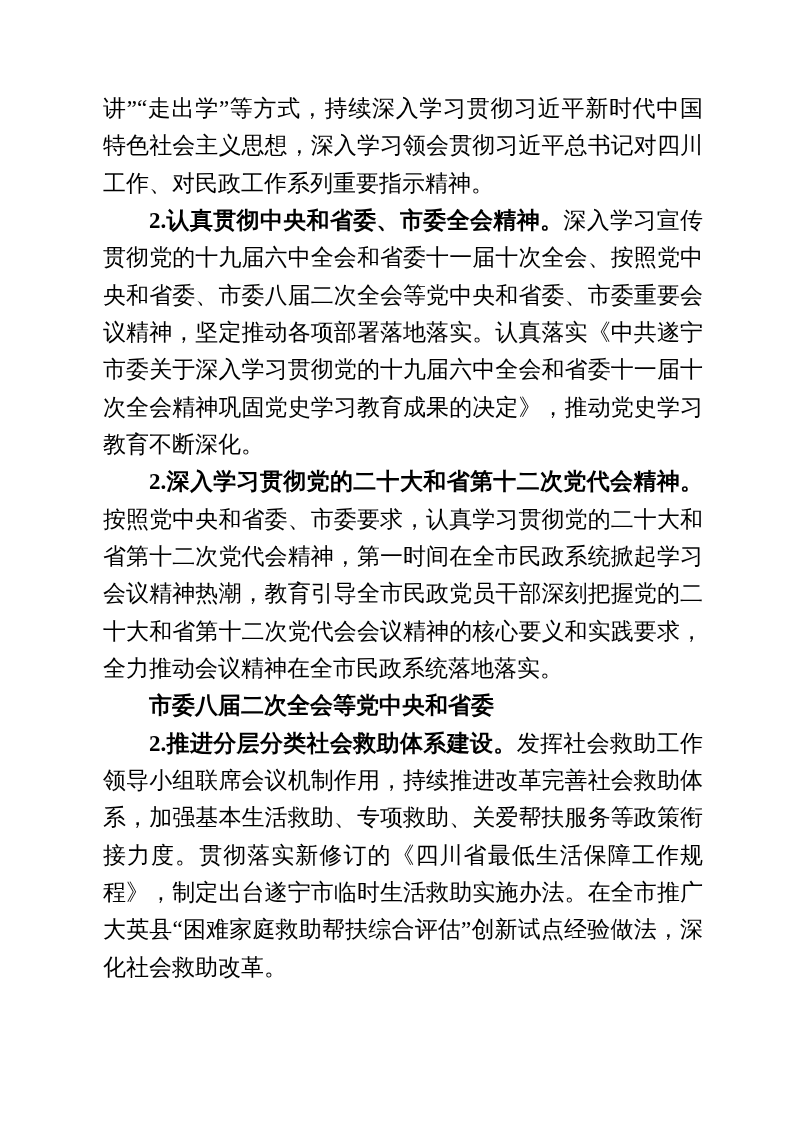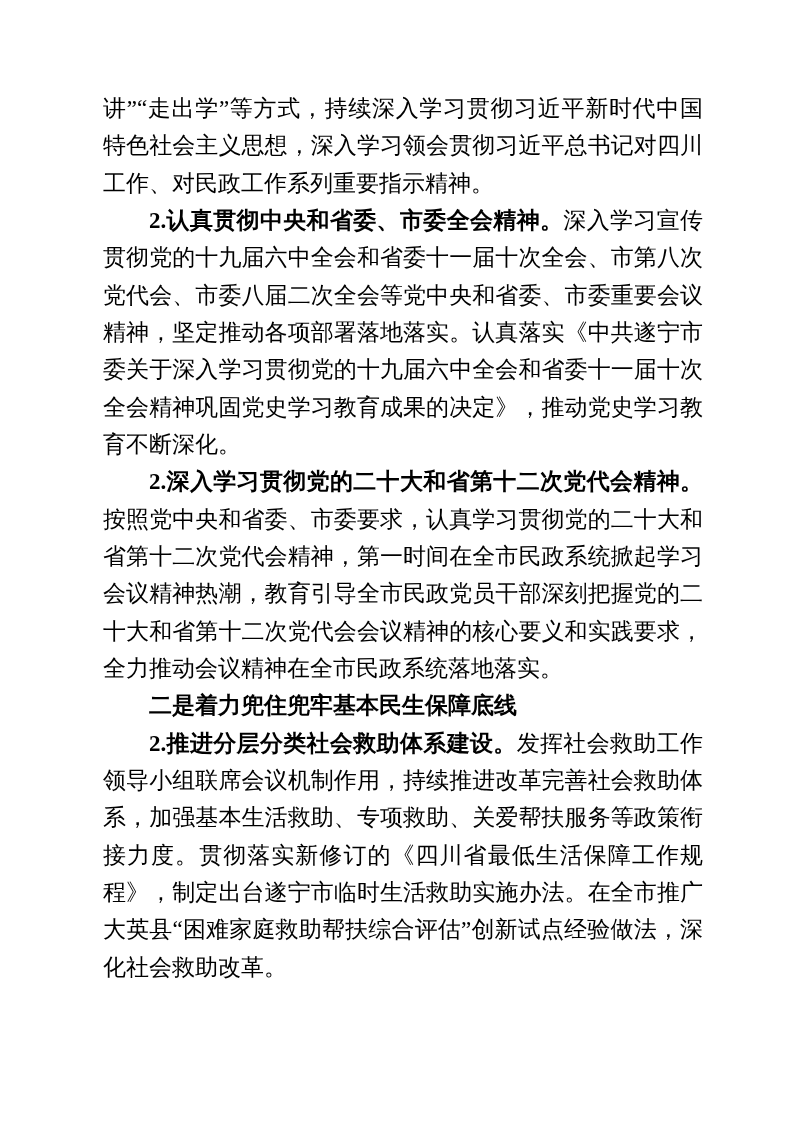--- a/index.html
+++ b/index.html
@@ -41,18 +41,18 @@
   .section-header {
     font-weight: 700;
   }
 </style>
 </head>
 <body>
 
 <div class="page">
   <div class="textblock">
       <p class="body-paragraph"><span>讲”“走出学”等方式，持续深入学习贯彻习近平新时代中国特色社会主义思想，深入学习领会贯彻习近平总书记对四川工作、对民政工作系列重要指示精神。</span></p>
-      <p class="body-paragraph indent"><span class="lead">2.认真贯彻中央和省委、市委全会精神。</span><span>深入学习宣传贯彻党的十九届六中全会和省委十一届十次全会、市第八次党代会、市委八届二次全会等党中央和省委、市委重要会议精神，坚定推动各项部署落地落实。认真落实《中共遂宁市委关于深入学习贯彻党的十九届六中全会和省委十一届十次全会精神巩固党史学习教育成果的决定》，推动党史学习教育不断深化。</span></p>
+      <p class="body-paragraph indent"><span class="lead">2.认真贯彻中央和省委、市委全会精神。</span><span>深入学习宣传贯彻党的十九届六中全会和省委十一届十次全会、按照党中央和省委、市委八届二次全会等党中央和省委、市委重要会议精神，坚定推动各项部署落地落实。认真落实《中共遂宁市委关于深入学习贯彻党的十九届六中全会和省委十一届十次全会精神巩固党史学习教育成果的决定》，推动党史学习教育不断深化。</span></p>
       <p class="body-paragraph indent"><span class="lead">2.深入学习贯彻党的二十大和省第十二次党代会精神。</span><span>按照党中央和省委、市委要求，认真学习贯彻党的二十大和省第十二次党代会精神，第一时间在全市民政系统掀起学习会议精神热潮，教育引导全市民政党员干部深刻把握党的二十大和省第十二次党代会会议精神的核心要义和实践要求，全力推动会议精神在全市民政系统落地落实。</span></p>
-      <p class="section-header indent">二是着力兜住兜牢基本民生保障底线</p>
+      <p class="section-header indent">市委八届二次全会等党中央和省委</p>
       <p class="body-paragraph indent"><span class="lead">2.推进分层分类社会救助体系建设。</span><span>发挥社会救助工作领导小组联席会议机制作用，持续推进改革完善社会救助体系，加强基本生活救助、专项救助、关爱帮扶服务等政策衔接力度。贯彻落实新修订的《四川省最低生活保障工作规程》，制定出台遂宁市临时生活救助实施办法。在全市推广大英县“困难家庭救助帮扶综合评估”创新试点经验做法，深化社会救助改革。</span></p>
     </div>
 </div>
 
 </body></html>

